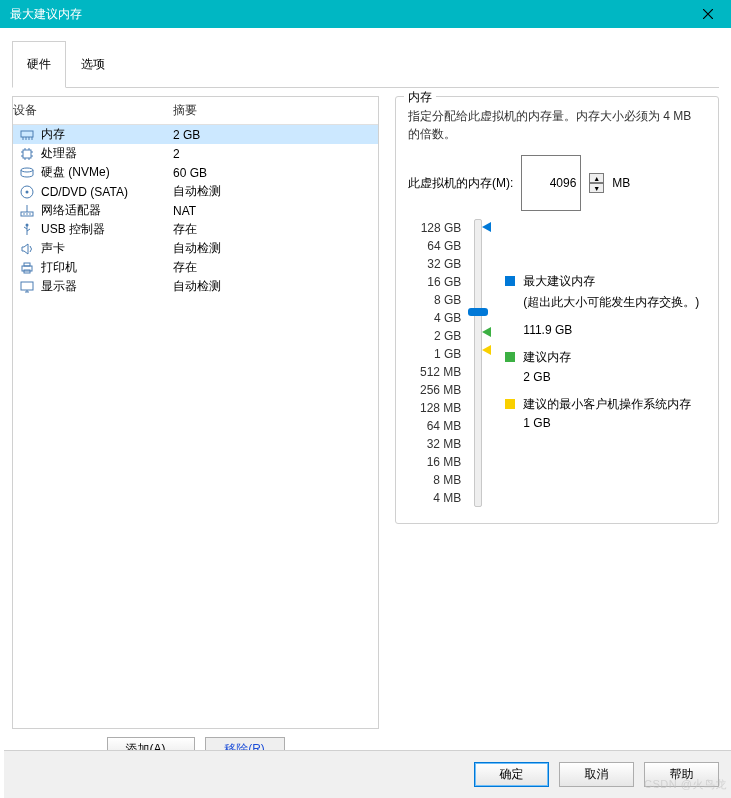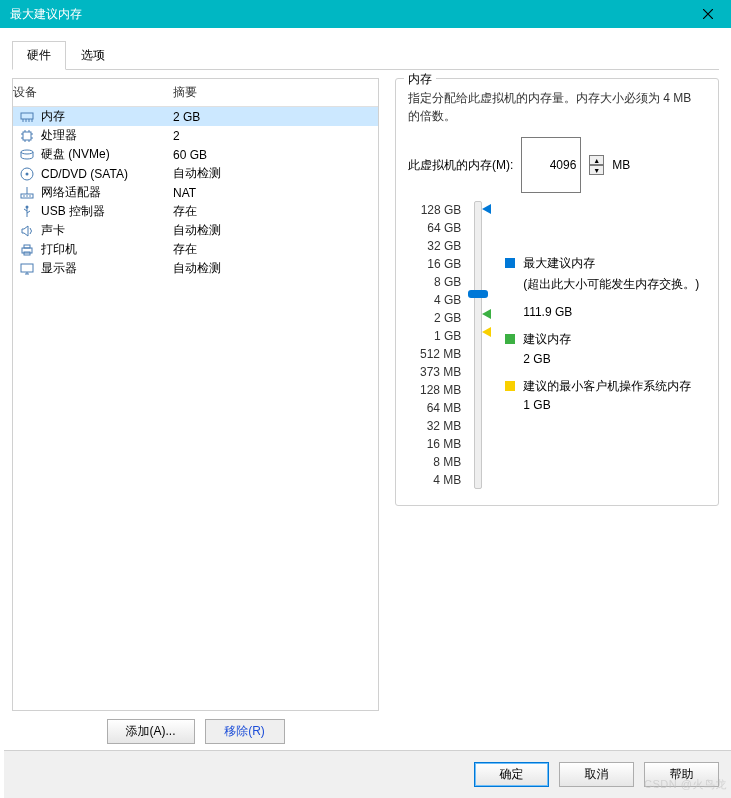--- a/index.html
+++ b/index.html
@@ -3,21 +3,21 @@
   <meta charset="utf-8">
   <style>
     * { margin: 0; padding: 0; box-sizing: border-box; font-family: "Microsoft YaHei", "Segoe UI", sans-serif; font-size: 12px; }
     body { background: #fff; width: 731px; height: 798px; position: relative; }
     .titlebar { height: 28px; background: #00b7c3; display: flex; align-items: center; justify-content: space-between; padding: 0 8px 0 10px; color: #fff; }
     .titlebar-title { font-size: 12px; }
     .close-btn { width: 30px; height: 24px; display: flex; align-items: center; justify-content: center; cursor: pointer; }
     .close-btn svg { width: 10px; height: 10px; }
     .content { padding: 12px 12px 0 12px; height: calc(100% - 28px - 48px); }
     .tabs { display: flex; border-bottom: 1px solid #d0d0d0; }
-    .tab { padding: 5px 14px; border: 1px solid transparent; border-bottom: none; cursor: pointer; position: relative; top: 1px; }
+    .tab { padding: 14px 14px; border: 1px solid transparent; border-bottom: none; cursor: pointer; position: relative; top: 1px; }
     .tab.active { background: #fff; border-color: #d0d0d0; border-bottom: 1px solid #fff; }
     .panels { display: flex; gap: 16px; padding-top: 8px; height: calc(100% - 28px); }
     .left { flex: 1; display: flex; flex-direction: column; }
     .hw-list { border: 1px solid #d0d0d0; flex: 1; overflow: hidden; position: relative; }
     .hw-header { display: flex; border-bottom: 1px solid #e0e0e0; padding: 3px 0; }
     .hw-header span { padding: 2px 0; color: #333; }
     .col-device { width: 160px; padding-left: 10px; }
     .col-summary { flex: 1; }
     .hw-row { display: flex; padding: 1px 0; align-items: center; cursor: pointer; }
     .hw-row.selected { background: #cce8ff; }
@@ -232,21 +232,21 @@
           <div class="slider-ticks" id="slider-ticks">
               <div class="tick">128 GB</div>
               <div class="tick">64 GB</div>
               <div class="tick">32 GB</div>
               <div class="tick">16 GB</div>
               <div class="tick">8 GB</div>
               <div class="tick">4 GB</div>
               <div class="tick">2 GB</div>
               <div class="tick">1 GB</div>
               <div class="tick">512 MB</div>
-              <div class="tick">373 MB</div>
+              <div class="tick">256 MB</div>
               <div class="tick">128 MB</div>
               <div class="tick">64 MB</div>
               <div class="tick">32 MB</div>
               <div class="tick">16 MB</div>
               <div class="tick">8 MB</div>
               <div class="tick">4 MB</div>
             </div>
           <div class="slider-track">
             <div class="slider-bg"></div>
             <div class="slider-thumb"></div>

